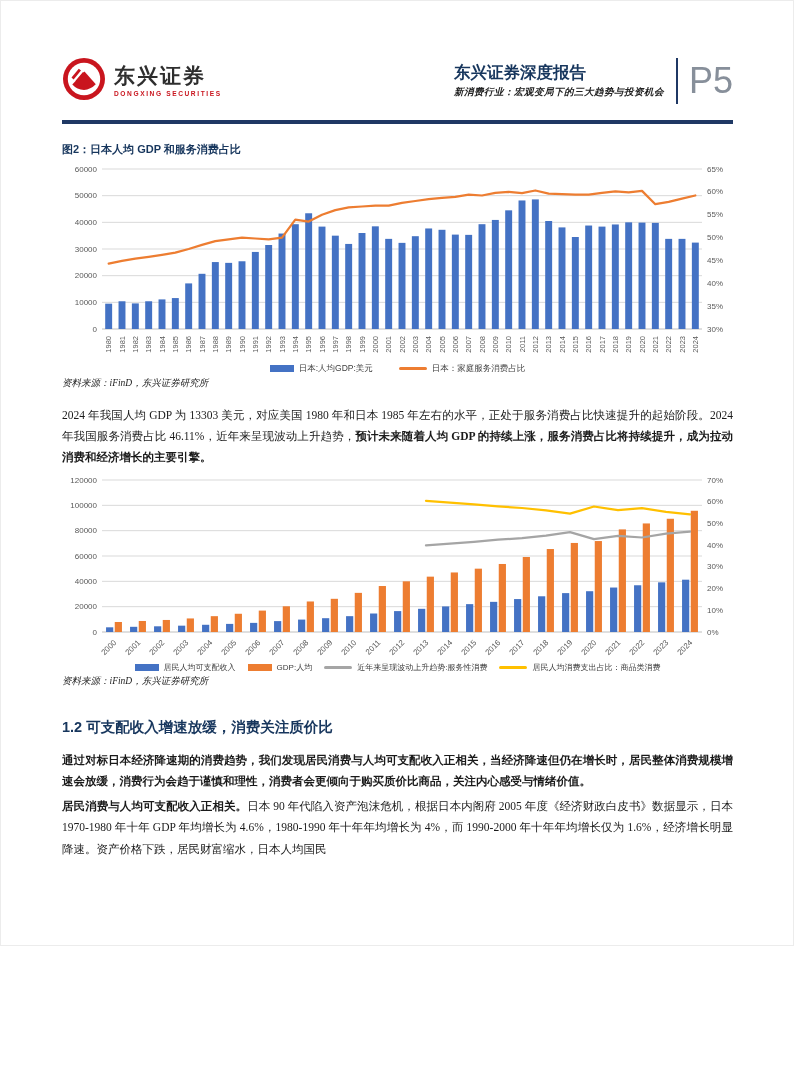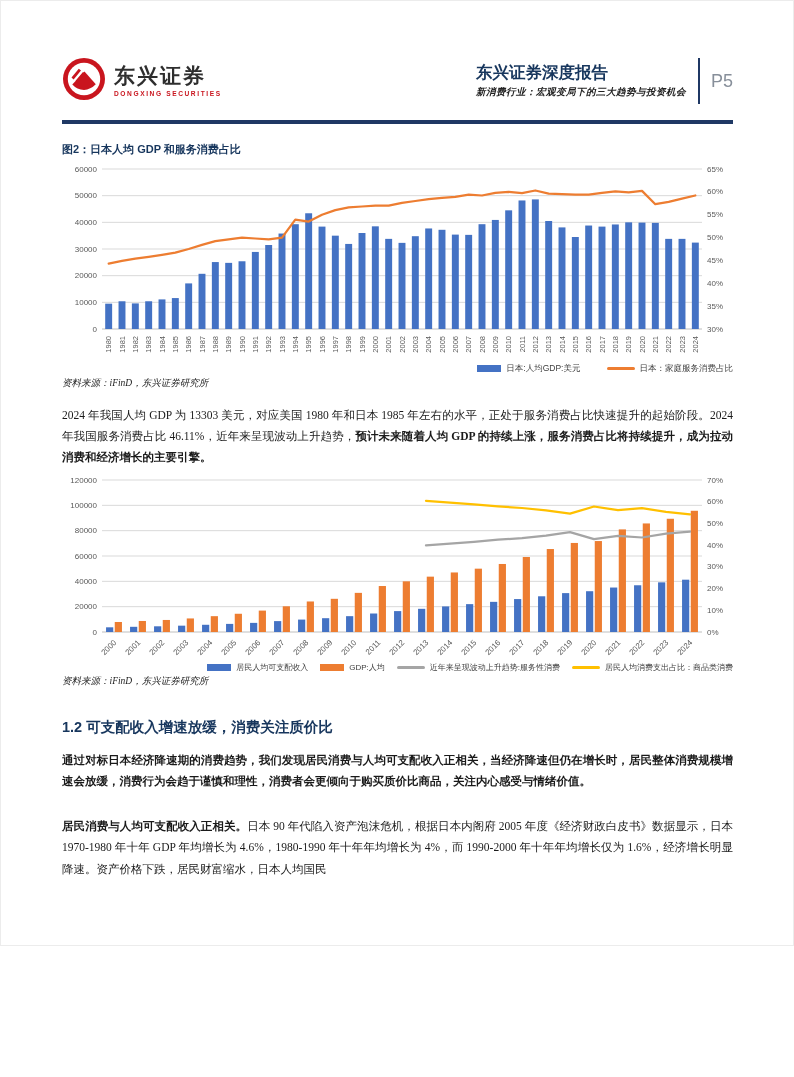--- a/index.html
+++ b/index.html
@@ -9,40 +9,40 @@
   
   .header{margin-top:56px;display:flex;align-items:center;}
   .logo{display:flex;align-items:center;gap:8px;}
   .logo-text .cn{font-family:"Liberation Sans","DejaVu Sans",sans-serif;font-size:21px;font-weight:bold;color:#2e2e2e;letter-spacing:2px;line-height:1;}
   .logo-text .en{font-family:"Liberation Sans","DejaVu Sans",sans-serif;font-size:6.6px;font-weight:bold;color:#c9151e;letter-spacing:1.6px;margin-top:4px;}
   .header-right{margin-left:auto;display:flex;align-items:center;}
   .header-titles{text-align:left;}
   .report-type{font-family:"Liberation Sans","DejaVu Sans",sans-serif;font-size:16.5px;font-weight:bold;color:#17365d;line-height:1.15;}
   .report-subtitle{font-size:9.5px;font-weight:bold;font-style:italic;color:#222;margin-top:5px;letter-spacing:0.5px;}
   .header-divider{width:2px;height:46px;background:#1f3864;margin:0 11px 0 12px;}
-  .page-no{font-family:"Liberation Sans","DejaVu Sans",sans-serif;font-size:18px;color:#878f9a;line-height:1;}
+  .page-no{font-family:"Liberation Sans","DejaVu Sans",sans-serif;font-size:36px;color:#878f9a;line-height:1;}
   .top-rule{height:3.5px;background:#1f3864;margin-top:15px;}
 
   
   .fig-title{font-family:"Liberation Sans","DejaVu Sans",sans-serif;font-size:11px;font-weight:bold;color:#17365d;margin-top:18px;}
   .fig-title.second{margin-top:16px;}
   .chart-svg{display:block;margin-top:6px;}
-  .legend{display:flex;justify-content:flex-end;align-items:center;gap:26px;margin-top:2px;font-family:"Liberation Sans","DejaVu Sans",sans-serif;font-size:8.5px;color:#404040;}
+  .legend{display:flex;justify-content:center;align-items:center;gap:26px;margin-top:2px;font-family:"Liberation Sans","DejaVu Sans",sans-serif;font-size:8.5px;color:#404040;}
   .legend.tight{gap:12px;font-size:8px;}
   .sw{display:inline-block;vertical-align:middle;margin-right:5px;}
   .sw.bar{width:24px;height:7px;}
   .sw.line{width:28px;height:3px;border-radius:2px;}
   .source{font-size:9.5px;font-style:italic;color:#222;margin-top:2px;}
 
   
   .para{font-size:11.5px;line-height:1.84;text-align:justify;margin-top:15px;}
   .para b{font-weight:bold;}
   .section-heading{font-family:"Liberation Sans","DejaVu Sans",sans-serif;font-size:14.5px;font-weight:bold;color:#17365d;margin-top:30px;}
   .para.bold-all{font-weight:bold;margin-top:13px;}
-  .para.second{margin-top:24px;}
+  .para.second{margin-top:4px;}
 
   
   .footer{position:absolute;left:61px;right:60px;top:1026px;}
   .footer-rule{height:1.5px;background:#1f3864;}
   .footer-row{display:flex;justify-content:space-between;margin-top:5px;font-size:9px;font-style:italic;color:#2f3a4a;}
 </style>
 </head>
 <body>
 
 <div class="page">

